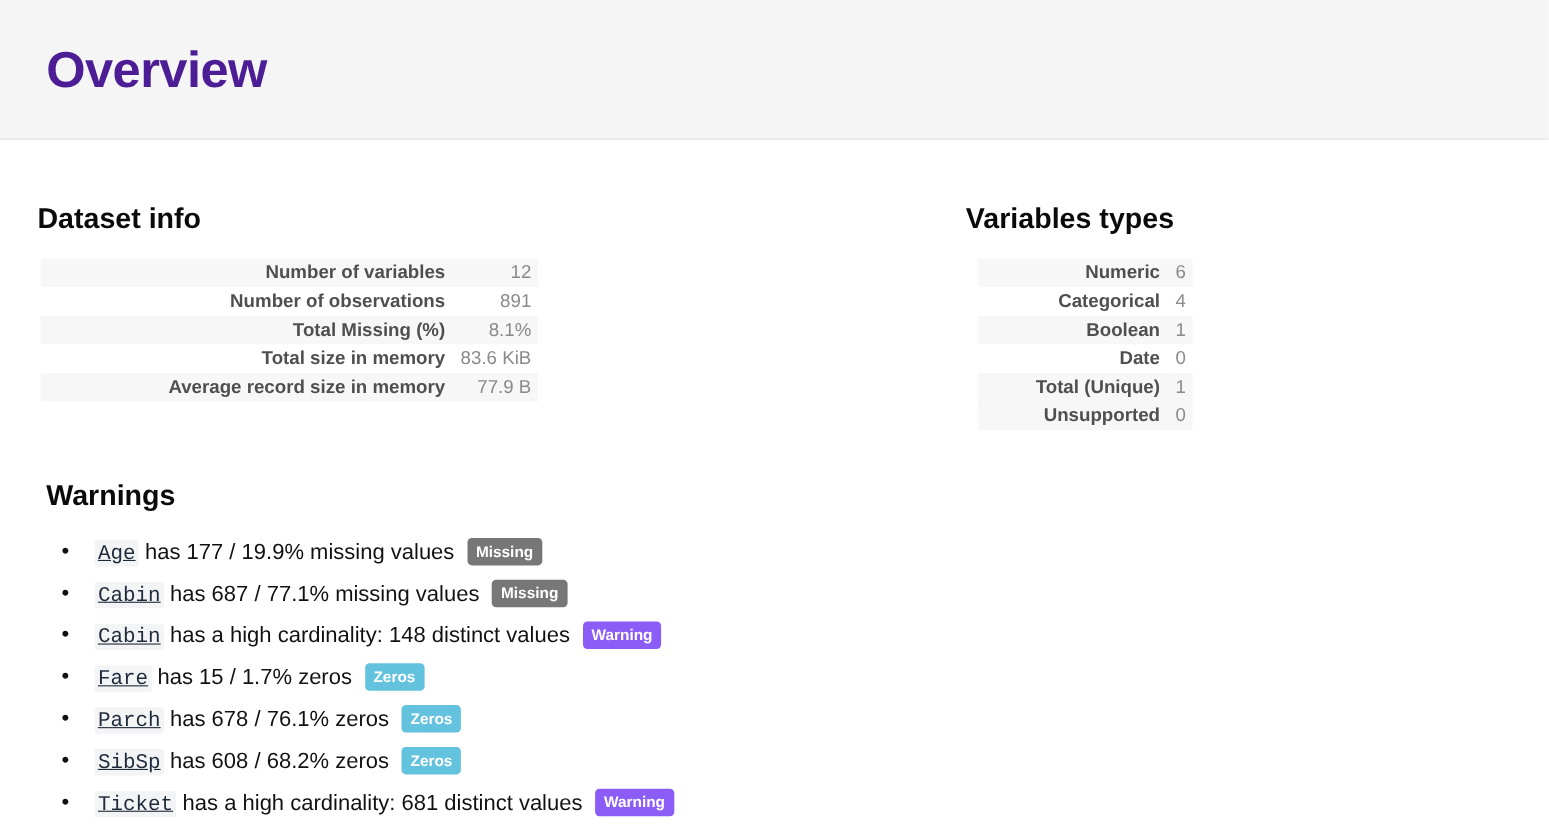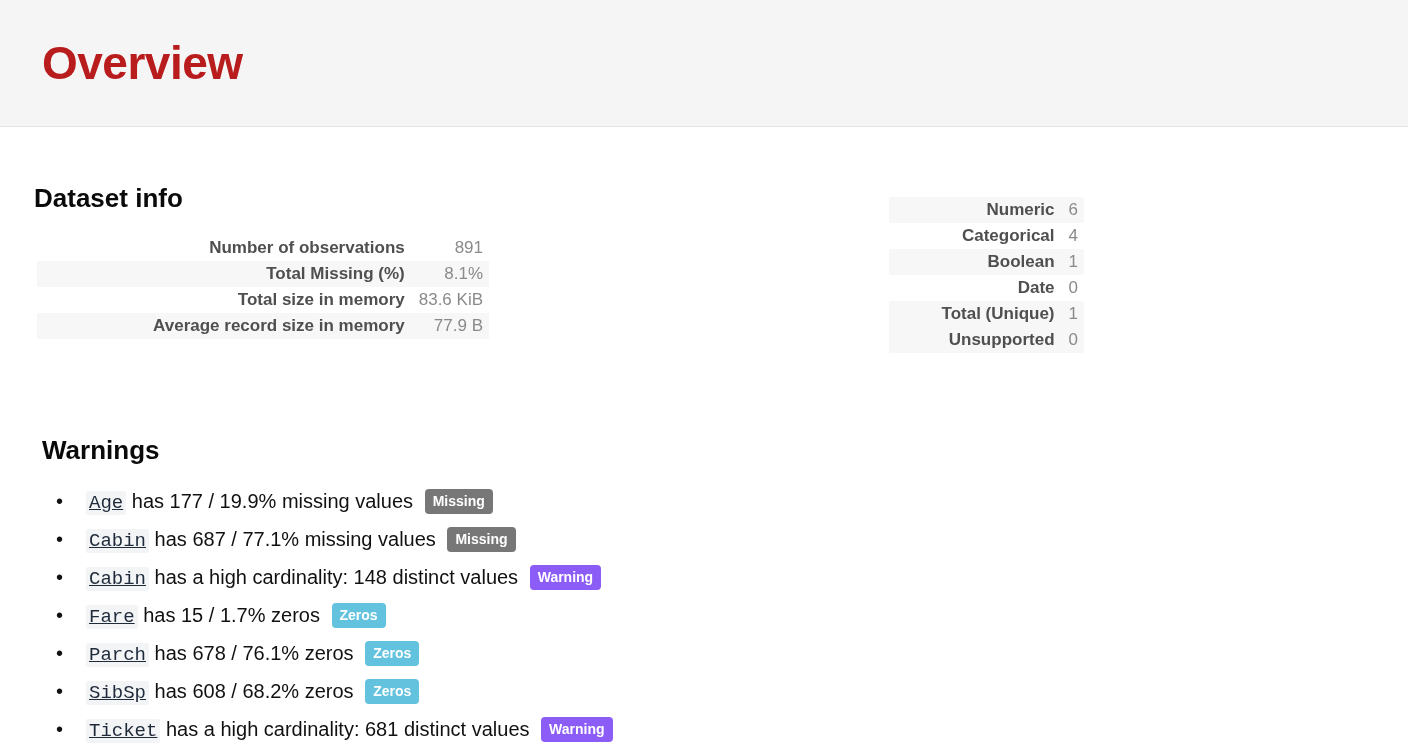--- a/index.html
+++ b/index.html
@@ -19,21 +19,21 @@
     background: #f5f5f5;
     border-bottom: 1px solid #e3e3e3;
     display: flex;
     align-items: center;
     padding: 0 42px;
   }
   .page-header h1 {
     margin: 0;
     font-size: 46px;
     font-weight: bold;
-    color: #b91c1c;
+    color: #4c1d95;
     letter-spacing: -0.5px;
     line-height: 1;
   }
 
   
   .content {
     position: relative;
     padding: 0;
   }
 
@@ -161,20 +161,24 @@
   <h1>Overview</h1>
 </div>
 
 <div class="content">
 
   <div class="panel-dataset">
     <h2 class="section-title">Dataset info</h2>
     <div class="tbl-wrap">
       <table class="info-table">
         <tbody>
+          <tr class="striped">
+            <td class="k">Number of variables</td>
+            <td class="v">12</td>
+          </tr>
           <tr>
             <td class="k">Number of observations</td>
             <td class="v">891</td>
           </tr>
           <tr class="striped">
             <td class="k">Total Missing (%)</td>
             <td class="v">8.1%</td>
           </tr>
           <tr>
             <td class="k">Total size in memory</td>
@@ -183,20 +187,21 @@
           <tr class="striped">
             <td class="k">Average record size in memory</td>
             <td class="v">77.9 B</td>
           </tr>
         </tbody>
       </table>
     </div>
   </div>
 
   <div class="panel-vartypes">
+    <h2 class="section-title">Variables types</h2>
     <div class="tbl-wrap">
       <table class="info-table">
         <tbody>
           <tr class="striped">
             <td class="k">Numeric</td>
             <td class="v">6</td>
           </tr>
           <tr>
             <td class="k">Categorical</td>
             <td class="v">4</td>

